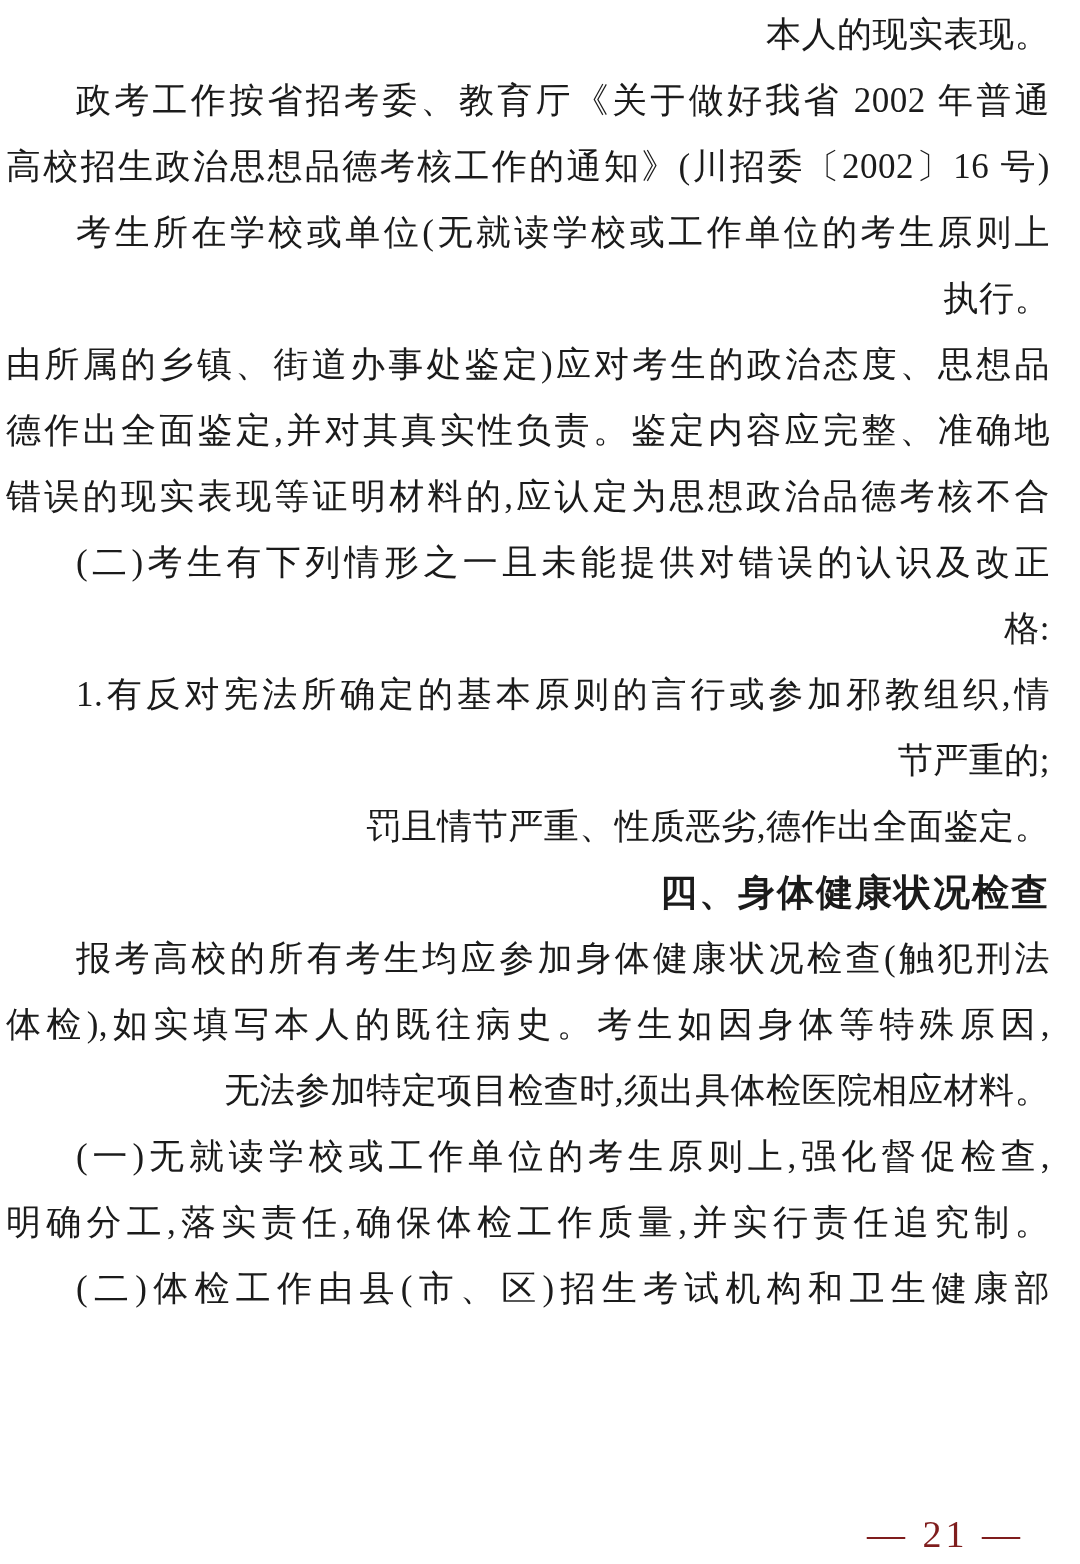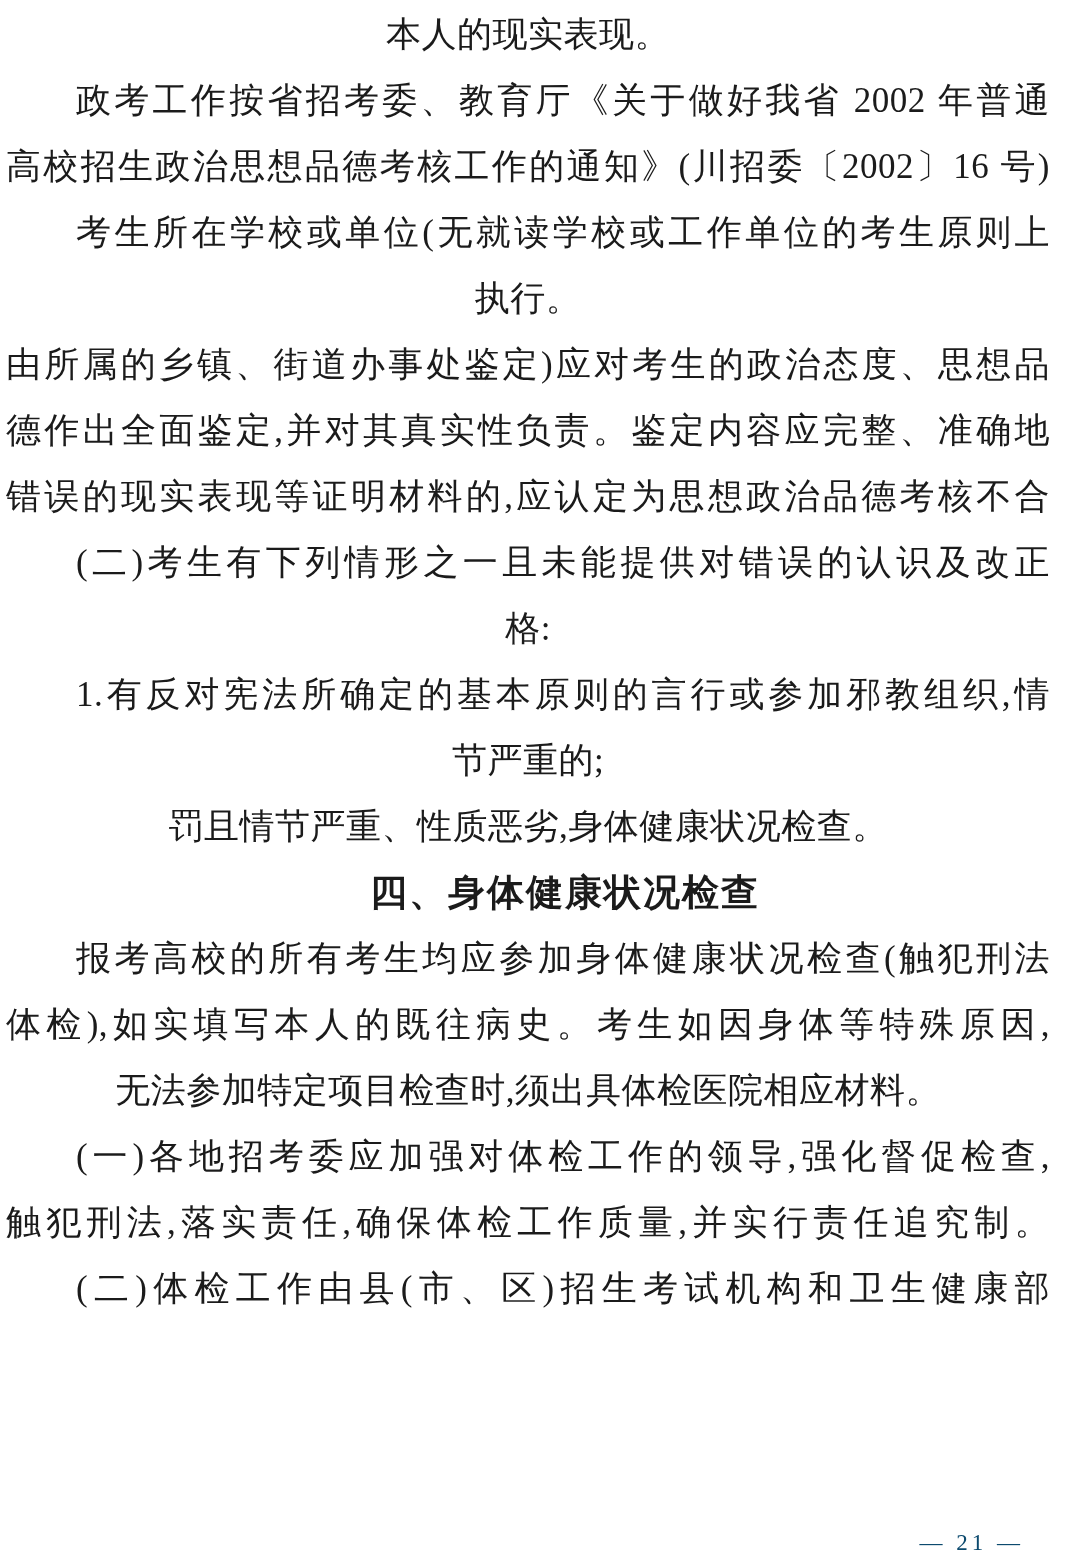--- a/index.html
+++ b/index.html
@@ -18,21 +18,21 @@
     font-family: "Liberation Serif", "DejaVu Serif", serif;
     color: #1b1b1b;
   }
   .text-block {
     width: 100%;
   }
   .line {
     font-size: 35px;
     line-height: 66px;
     height: 66px;
-    text-align: center;
+    text-align: right;
     white-space: normal;
     letter-spacing: 0.5px;
   }
   .line.stretch {
     text-align: justify;
     text-align-last: justify;
     text-justify: inter-character;
   }
   .line.indent {
     text-indent: 2em;
@@ -40,46 +40,46 @@
   .line.heading {
     font-family: "Liberation Sans", "DejaVu Sans", sans-serif;
     font-weight: 700;
     font-size: 37px;
     letter-spacing: 2px;
   }
   .page-number {
     position: absolute;
     right: 56px;
     bottom: 8px;
-    font-size: 23px;
+    font-size: 38px;
     letter-spacing: 4px;
-    color: #0c4a6e;
+    color: #7f1d1d;
     font-family: "Liberation Serif", "DejaVu Serif", serif;
   }
 </style>
 </head>
 <body>
 
 <div class="page">
   <div class="text-block" id="lines">
       <div class="line">本人的现实表现。</div>
       <div class="line indent stretch">政考工作按省招考委、教育厅《关于做好我省 2002 年普通</div>
       <div class="line stretch">高校招生政治思想品德考核工作的通知》(川招委〔2002〕16 号)</div>
       <div class="line indent stretch">考生所在学校或单位(无就读学校或工作单位的考生原则上</div>
       <div class="line">执行。</div>
       <div class="line stretch">由所属的乡镇、街道办事处鉴定)应对考生的政治态度、思想品</div>
       <div class="line stretch">德作出全面鉴定,并对其真实性负责。鉴定内容应完整、准确地</div>
       <div class="line stretch">错误的现实表现等证明材料的,应认定为思想政治品德考核不合</div>
       <div class="line indent stretch">(二)考生有下列情形之一且未能提供对错误的认识及改正</div>
       <div class="line">格:</div>
       <div class="line indent stretch">1.有反对宪法所确定的基本原则的言行或参加邪教组织,情</div>
       <div class="line">节严重的;</div>
-      <div class="line">罚且情节严重、性质恶劣,身体健康状况检查。</div>
+      <div class="line">罚且情节严重、性质恶劣,德作出全面鉴定。</div>
       <div class="line indent heading">四、身体健康状况检查</div>
       <div class="line indent stretch">报考高校的所有考生均应参加身体健康状况检查(触犯刑法</div>
       <div class="line stretch">体检),如实填写本人的既往病史。考生如因身体等特殊原因,</div>
       <div class="line">无法参加特定项目检查时,须出具体检医院相应材料。</div>
-      <div class="line indent stretch">(一)各地招考委应加强对体检工作的领导,强化督促检查,</div>
-      <div class="line stretch">触犯刑法,落实责任,确保体检工作质量,并实行责任追究制。</div>
+      <div class="line indent stretch">(一)无就读学校或工作单位的考生原则上,强化督促检查,</div>
+      <div class="line stretch">明确分工,落实责任,确保体检工作质量,并实行责任追究制。</div>
       <div class="line indent stretch">(二)体检工作由县(市、区)招生考试机构和卫生健康部</div>
     </div>
   <div class="page-number">— 21 —</div>
 </div>
 
 </body></html>

